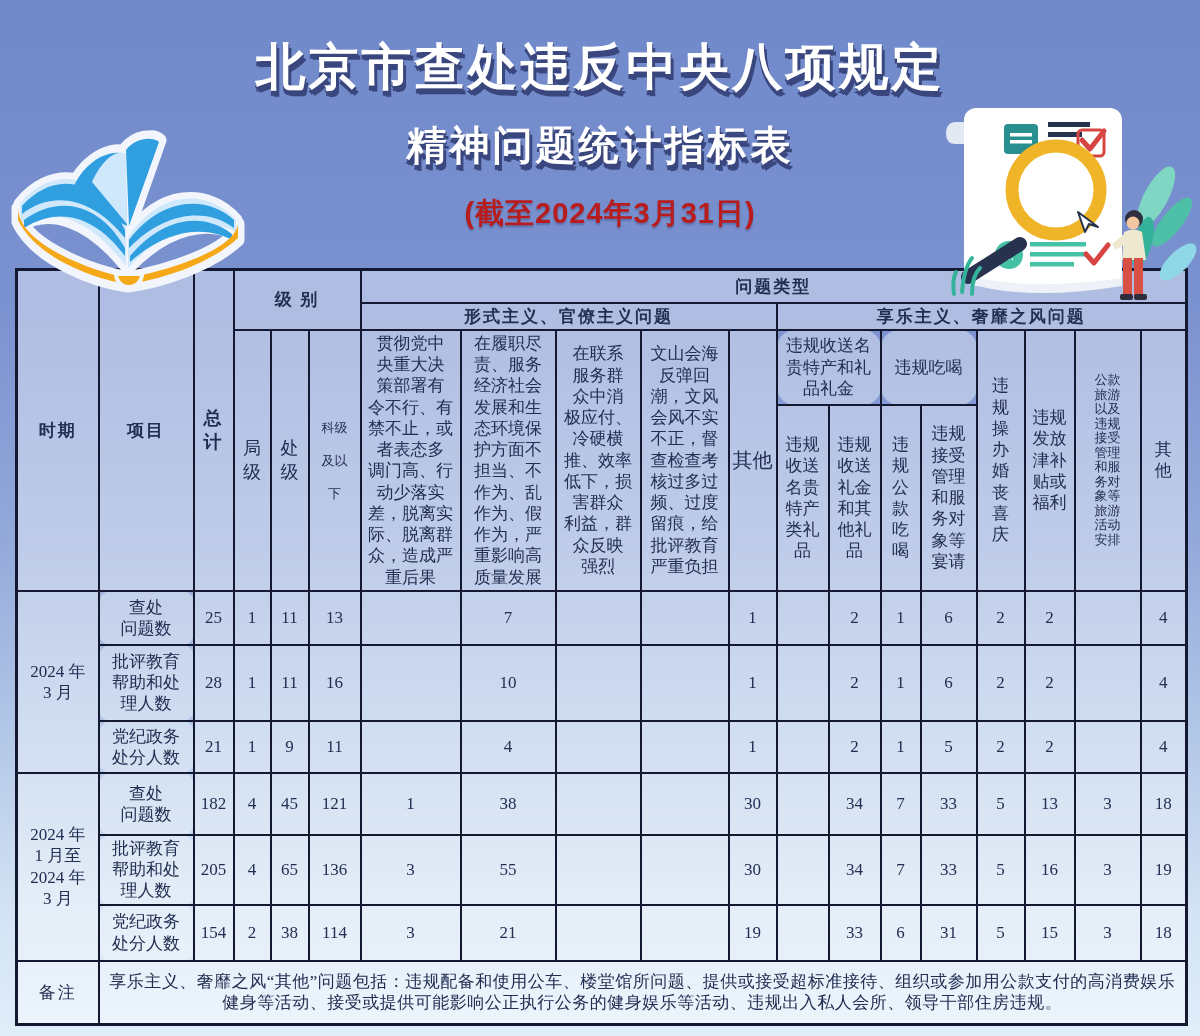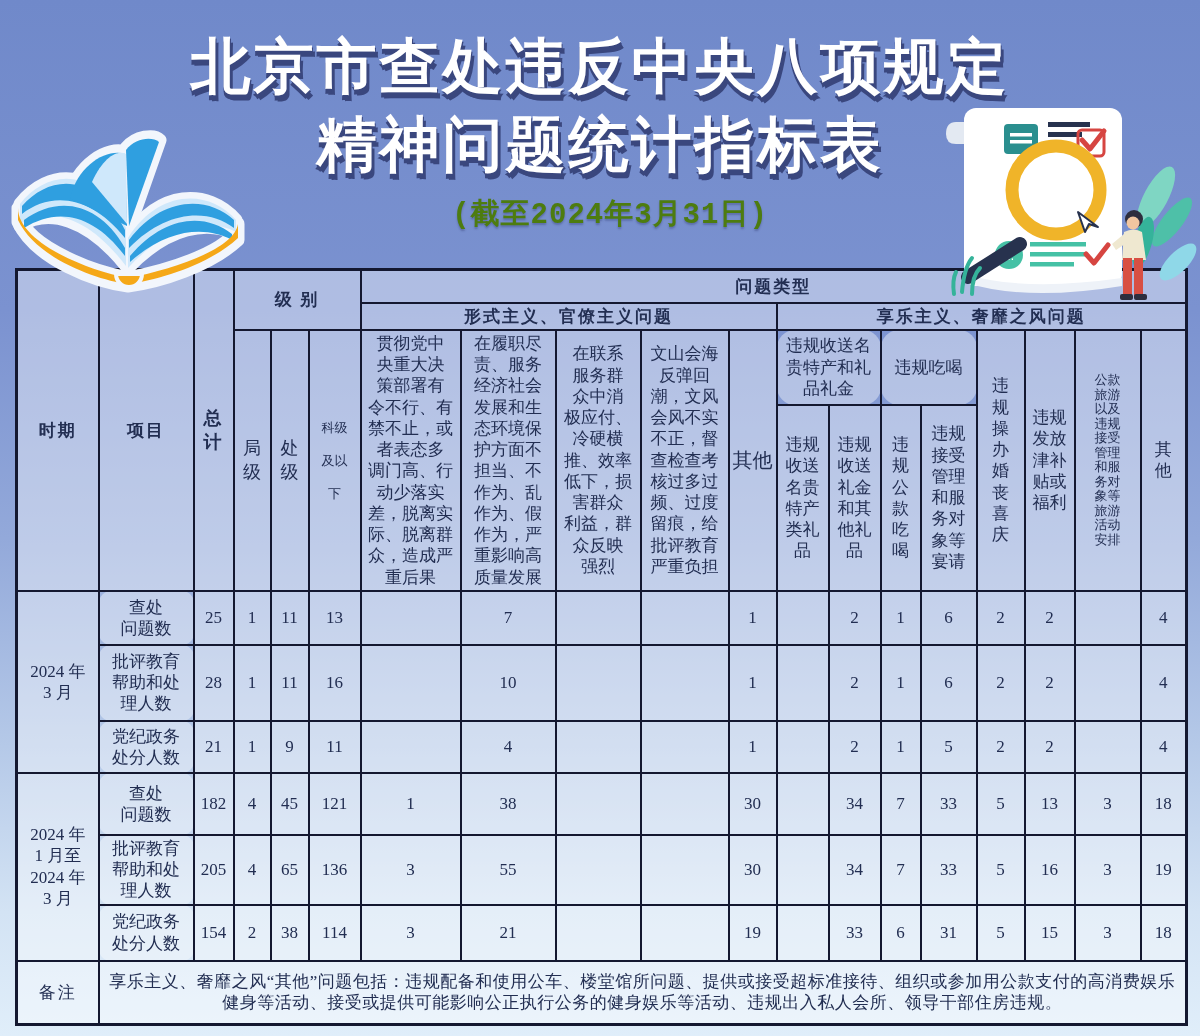--- a/index.html
+++ b/index.html
@@ -4,26 +4,26 @@
 <style>
   html,body{margin:0;padding:0;}
   body{
     width:1200px;height:1036px;position:relative;overflow:hidden;
     background:linear-gradient(180deg,#7089ca 0%,#7b92d0 30%,#93a9da 52%,#b5c9e8 72%,#d3e3f4 88%,#e0eefa 100%);
     font-family:"Liberation Serif","DejaVu Serif",serif;color:#1e2a52;
   }
   .title-wrap{position:absolute;left:0;top:28px;width:1200px;text-align:center;z-index:1;}
   .title-line{
     font-family:"Liberation Sans","DejaVu Sans",sans-serif;font-weight:900;color:#ffffff;
-    font-size:60px;line-height:78px;letter-spacing:3px;
+    font-size:50px;line-height:78px;letter-spacing:3px;
     text-shadow:0 5px 0 #3a477e,3px 6px 0 #3a477e,1px 2px 0 #3a477e;
   }
-  .title-line.second{font-size:60px;}
+  .title-line.second{font-size:40px;}
   .subtitle{
-    font-family:Liberation Mono, monospace;font-weight:600;color:#4d7c0f;
+    font-family:Liberation Sans, sans-serif;font-weight:600;color:#b91c1c;
     font-size:29px;margin-top:10px;letter-spacing:1px;
     text-shadow:0 2px 2px rgba(40,50,100,.35);
     padding-left:20px;
   }
   .illu{position:absolute;z-index:3;}
   #book{left:8px;top:108px;}
   #docmag{left:928px;top:92px;}
 
   table.stat{
     position:absolute;left:15px;top:268px;width:1170px;z-index:2;

